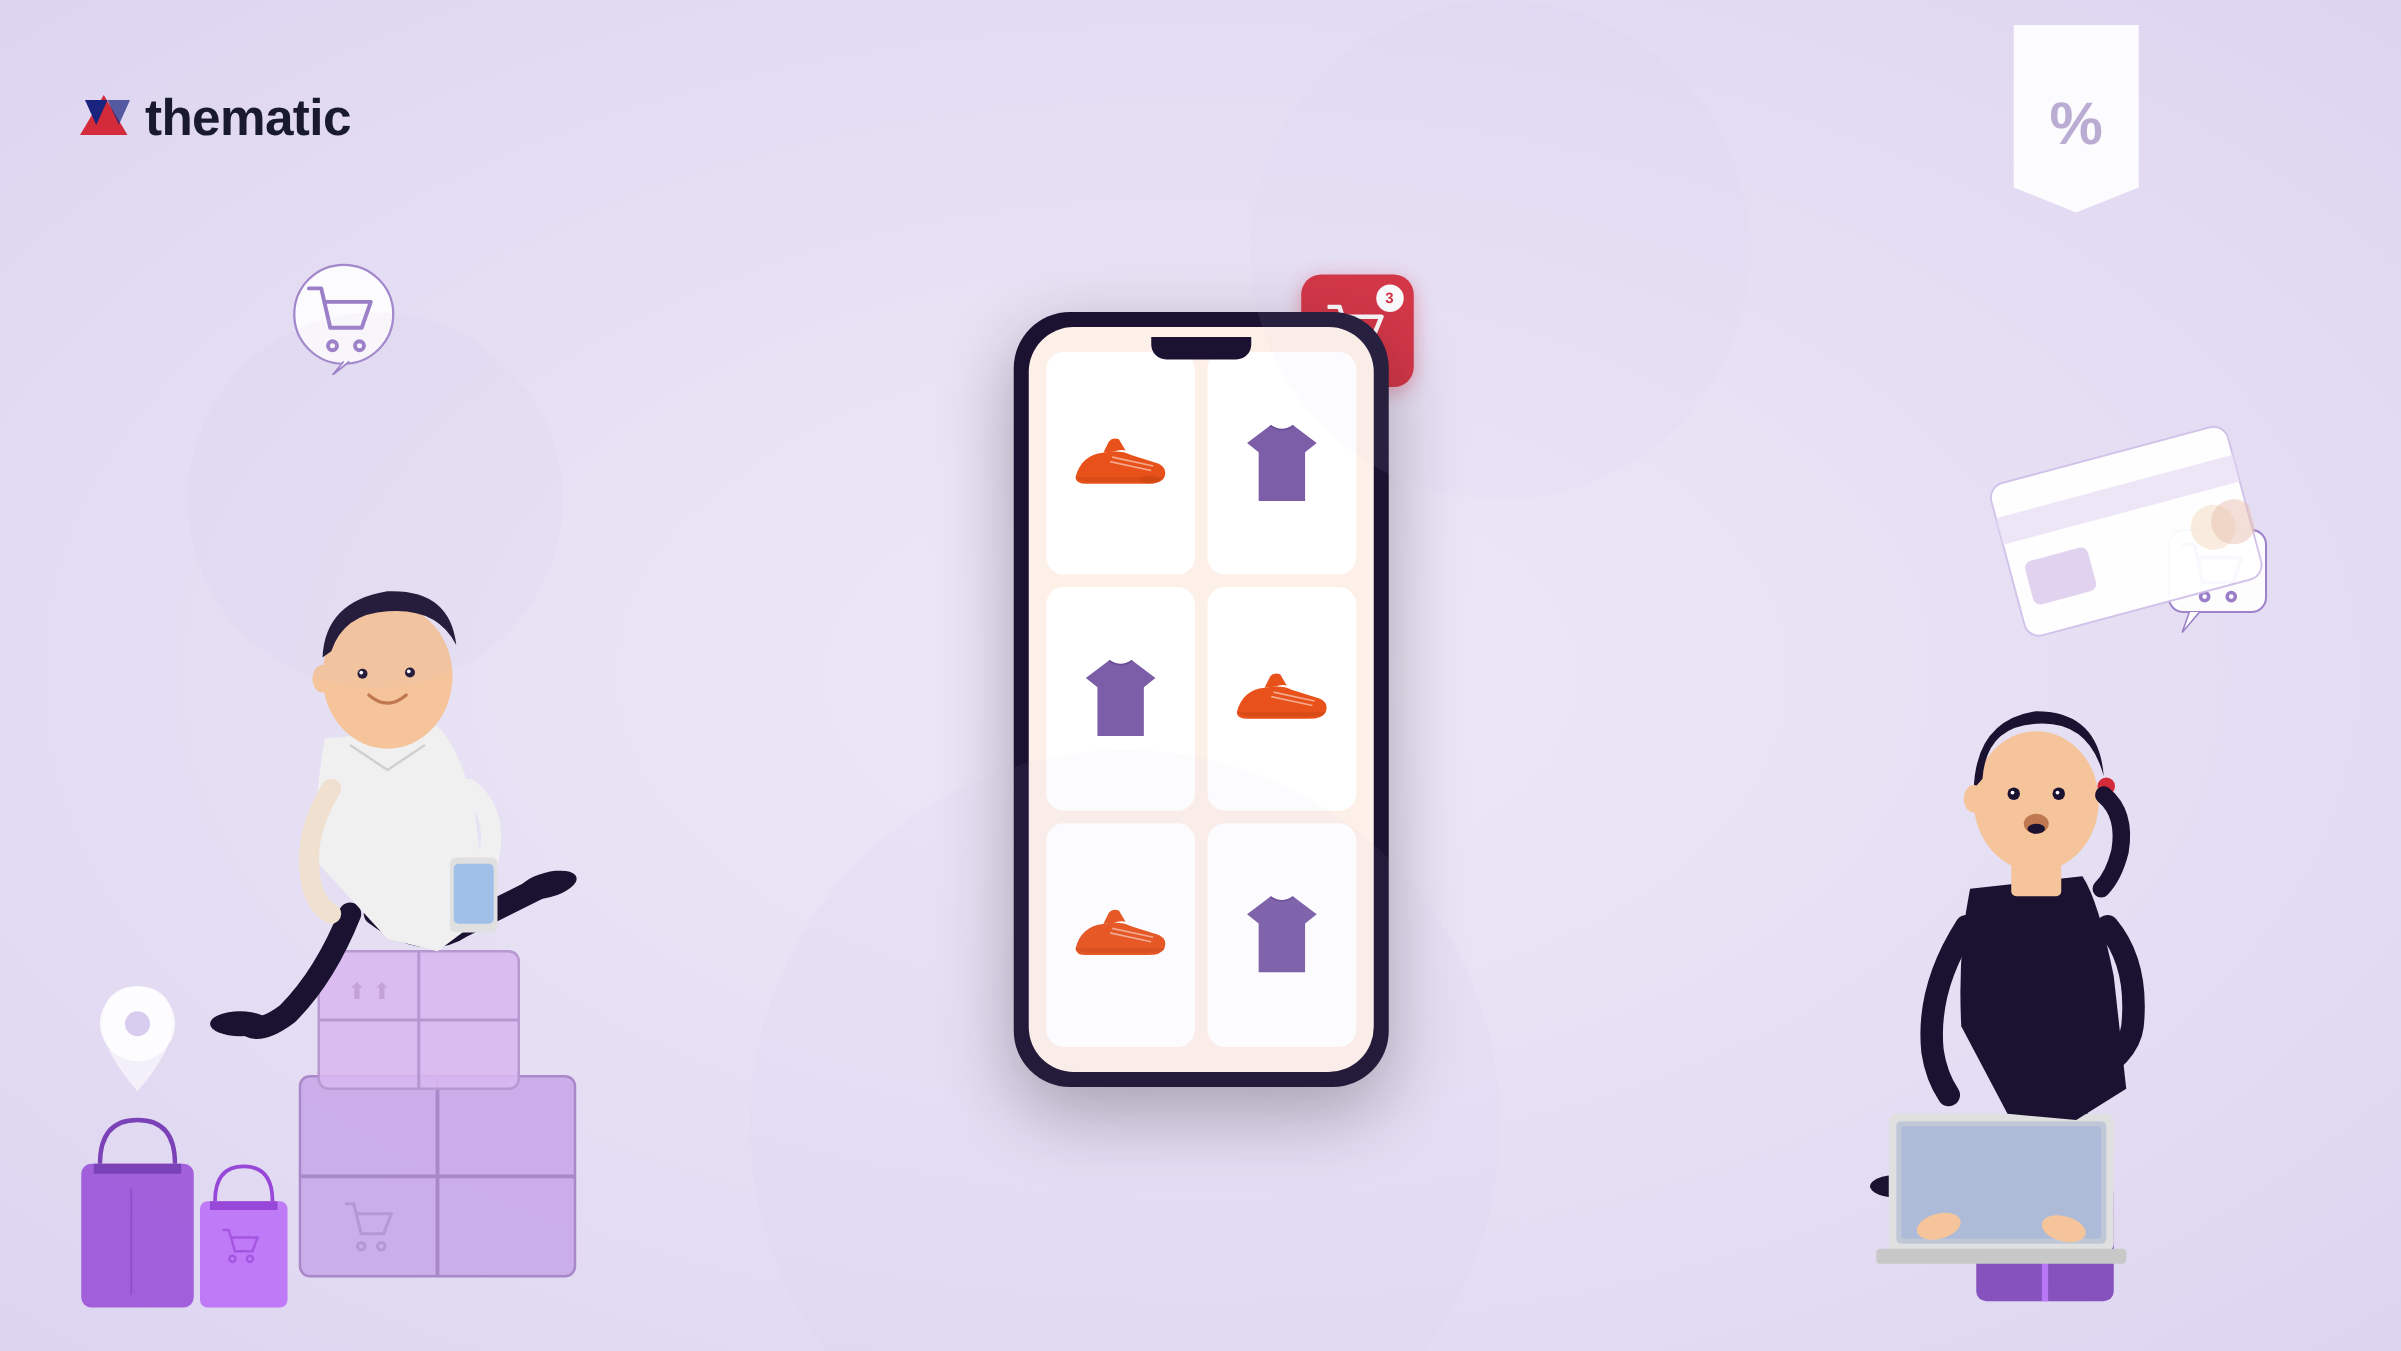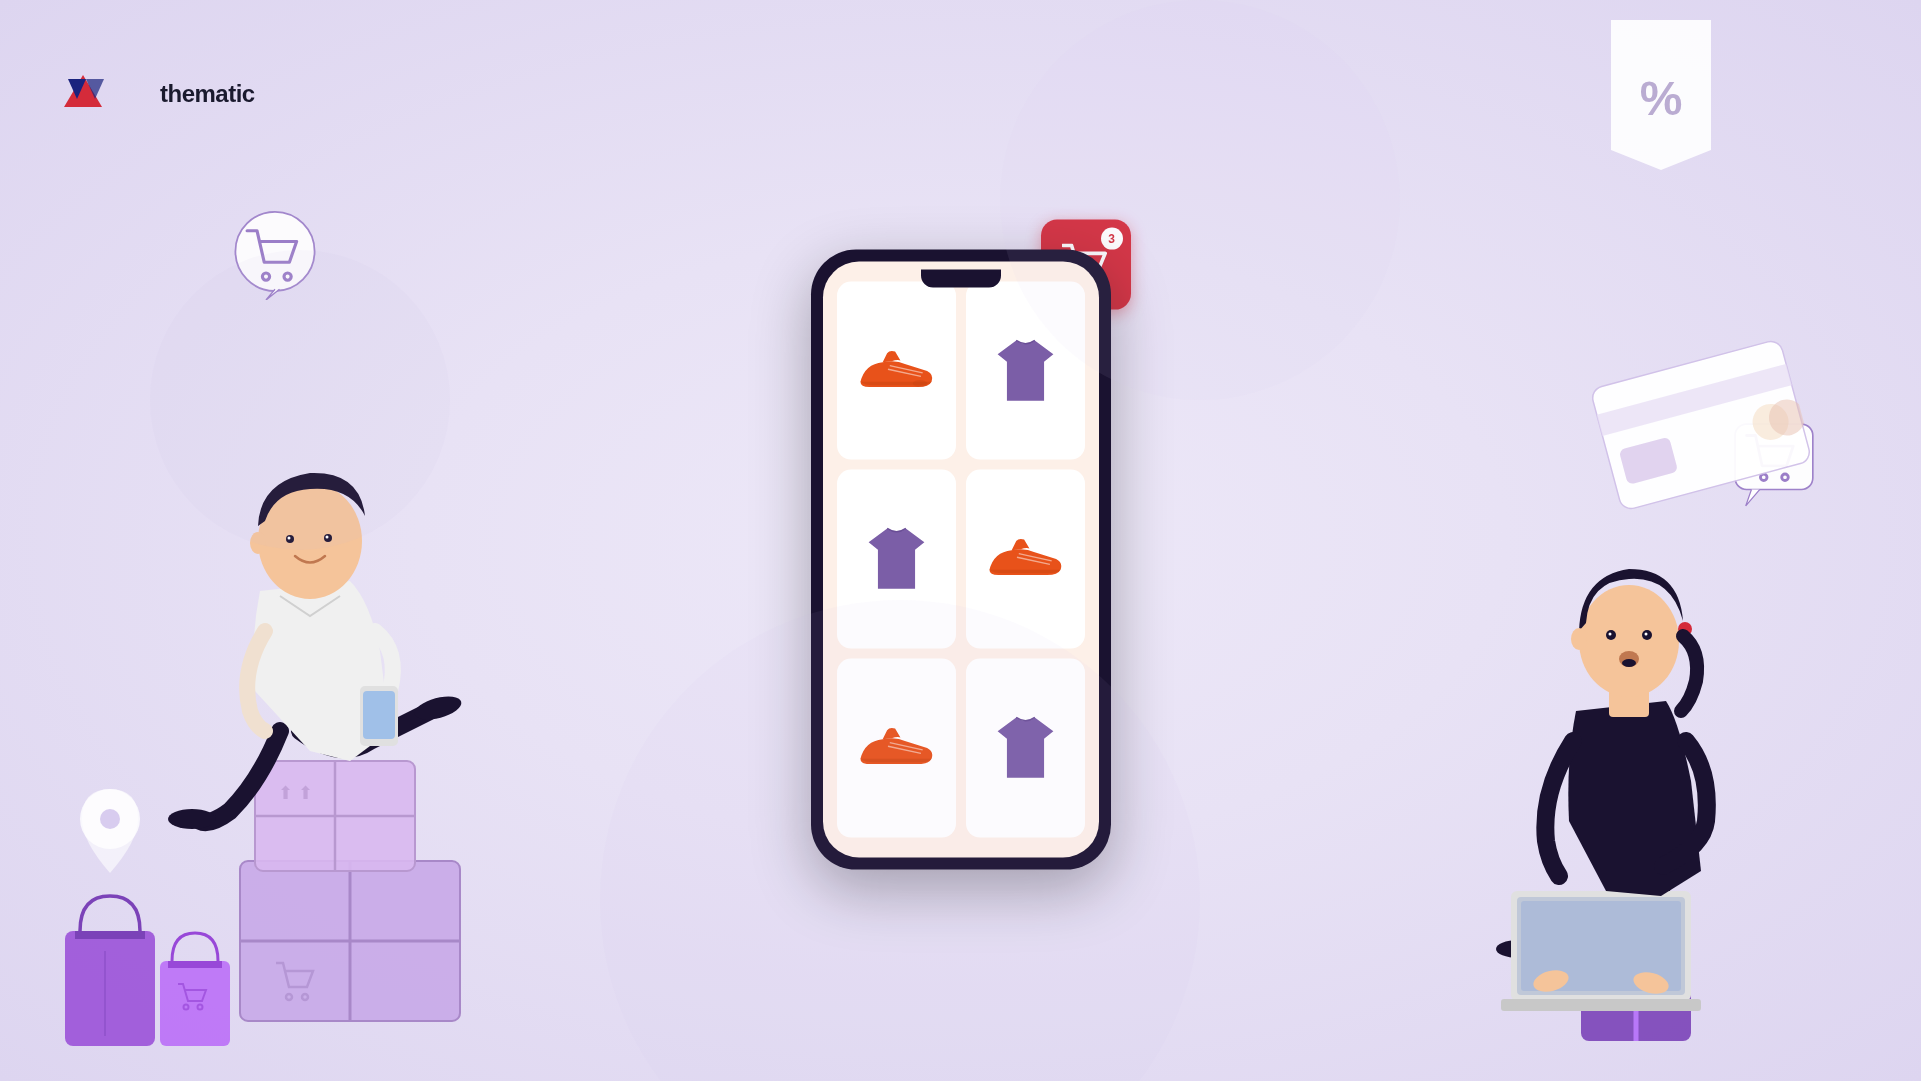--- a/index.html
+++ b/index.html
@@ -26,25 +26,24 @@
       left: 60px;
       display: flex;
       align-items: center;
       gap: 10px;
     }
     .logo-icon {
       width: 46px;
       height: 46px;
     }
     .logo-text {
-      font-size: 24px;
+      font-size: 41px;
       font-weight: 700;
       color: #1a1a2e;
       letter-spacing: -0.5px;
-      margin-left: 44px;
     }
 
     
     .phone-container {
       position: absolute;
       left: 50%;
       top: 50%;
       transform: translate(-50%, -47%);
       width: 300px;
       height: 620px;

